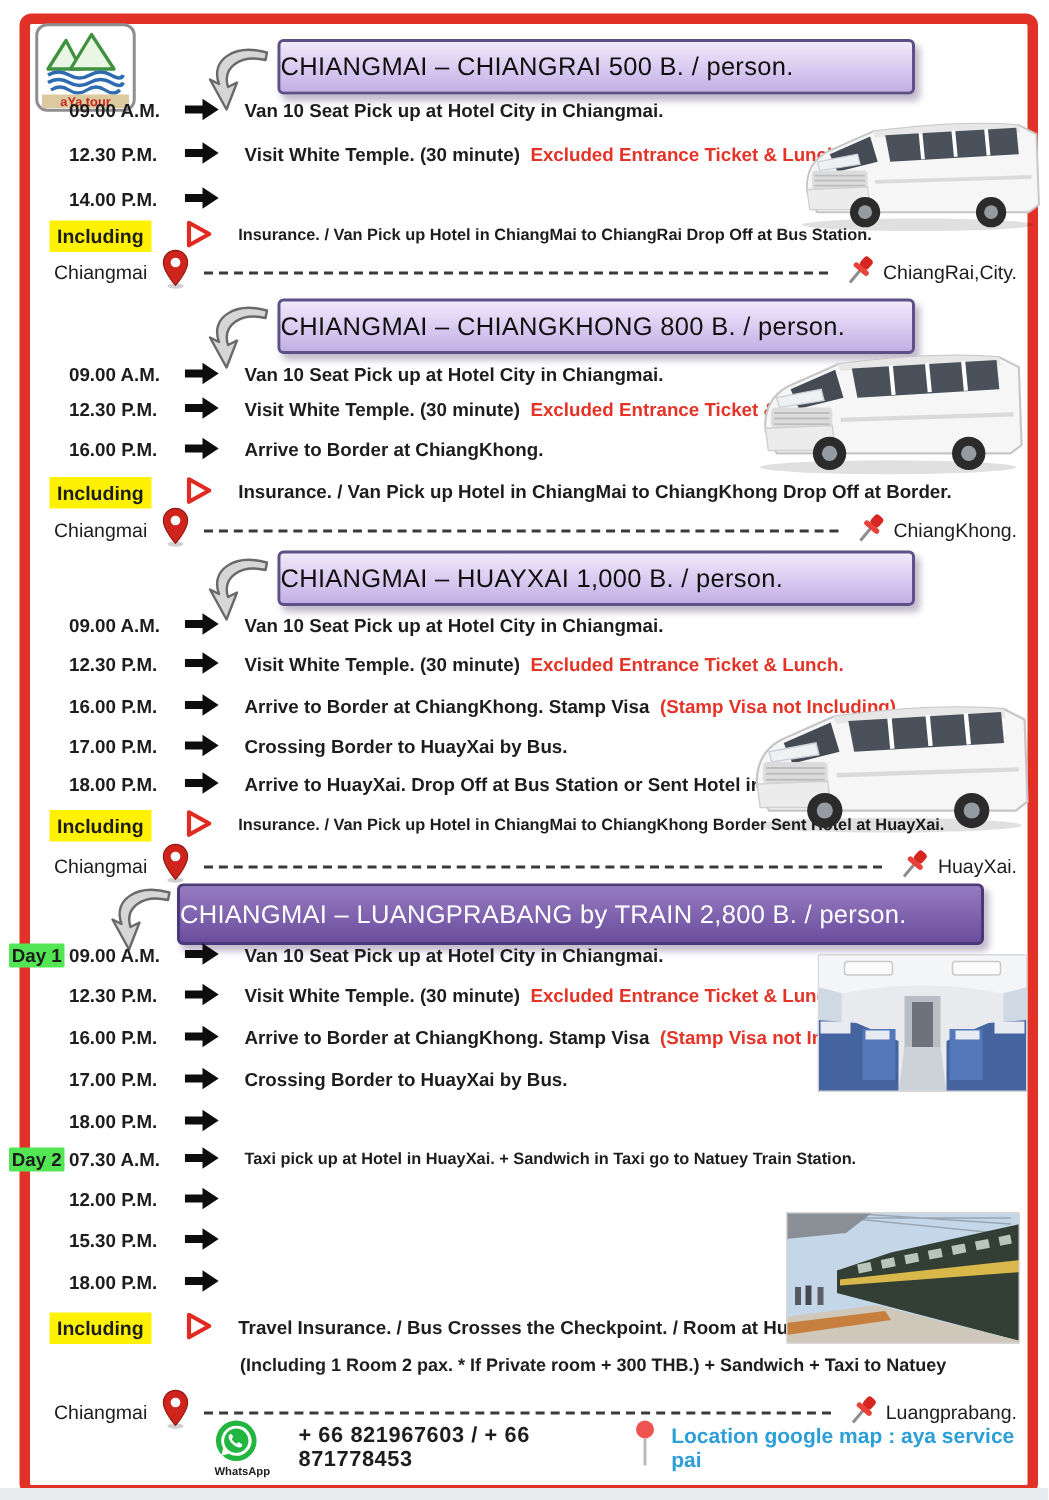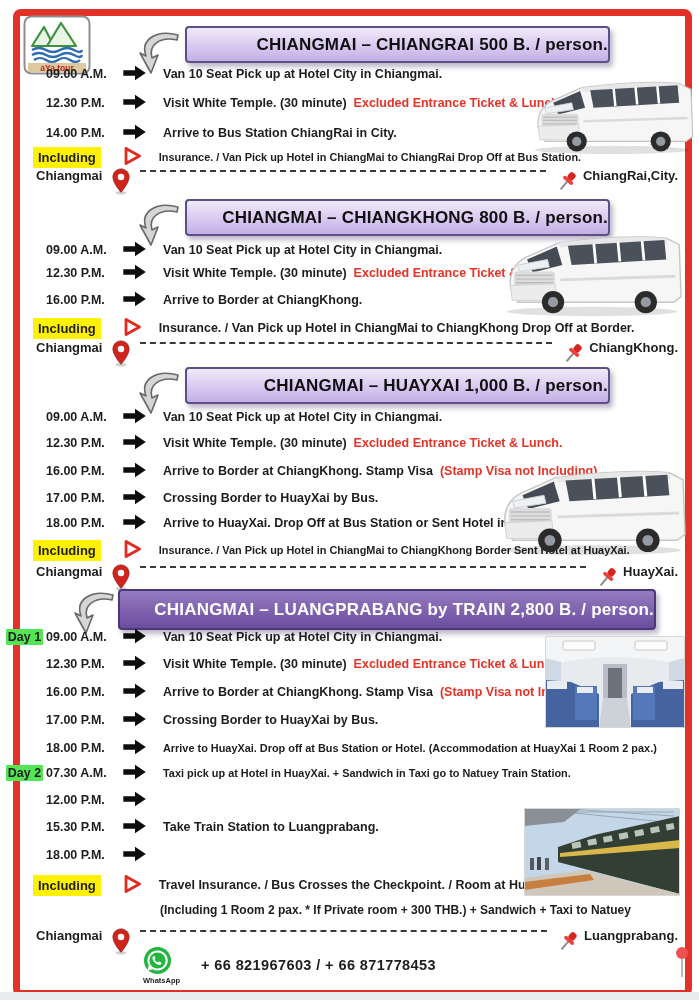--- a/index.html
+++ b/index.html
@@ -3,38 +3,38 @@
 <meta charset="utf-8">
 <style>
   html,body{margin:0;padding:0}
   body{width:699px;height:1000px;position:relative;background:#fff;overflow:hidden;
        font-family:"Liberation Sans",sans-serif;color:#1d1d1d;}
   .abs{position:absolute}
   .frame{left:13px;top:9px;width:665px;height:974px;border:7px solid #e23127;border-radius:8px}
   .bstrip{left:0;top:992px;width:699px;height:8px;background:#e9ecee}
 
   .hdr{border:2px solid #5d5086;border-radius:4px;box-shadow:3px 4px 5px rgba(70,50,100,.35);
-       display:flex;align-items:center;justify-content:flex-end;font-weight:bold;font-size:17px;
+       display:flex;align-items:center;justify-content:flex-start;font-weight:normal;font-size:17px;
        letter-spacing:.2px;white-space:nowrap}
   .hdr.light{background:linear-gradient(180deg,#f0eafa 0%,#d8c9f0 55%,#c3afe4 100%);color:#101010}
   .hdr.dark{background:linear-gradient(180deg,#957bc0 0%,#6b4d9e 100%);border-color:#4a3878;color:#fff}
 
   .row{display:flex;align-items:center;height:20px;font-size:12.5px;font-weight:bold;white-space:nowrap}
   .time{width:76px;flex:none}
   .ar{flex:none;margin-right:15px}
   .redtxt{color:#e43327;margin-left:7px}
   .fit{font-size:10.9px}
   .day{position:absolute;left:-40px;width:37px;text-align:center;background:#54e554;
        font-weight:bold;font-size:12.5px;padding:1px 0;border-radius:1px}
 
   .inclrow{display:flex;align-items:center;height:22px;font-size:12.5px;font-weight:bold;white-space:nowrap}
   .incl-label{background:#fff104;padding:3px 5px;font-size:13px}
   .tri{margin:0 16px 0 20px;flex:none}
 
-  .route{display:flex;height:26px;font-size:13px;font-weight:bold;white-space:nowrap}
+  .route{display:flex;align-items:center;height:26px;font-size:13px;font-weight:normal;white-space:nowrap}
   .pin{margin:0 5px 0 9px;flex:none}
   .dash{flex:1;border-top:2px dashed #3a3a3a;margin:2px 8px 0 4px}
   .pp{flex:none;margin-right:3px}
 
   .photo{border-radius:2px;overflow:hidden}
   .footer{display:flex;align-items:center}
   .wablock{display:flex;flex-direction:column;align-items:flex-start;width:46px}
   .wablock .lbl{font-size:7.5px;font-weight:bold;margin-top:1px}
   .phones{font-size:14.5px;font-weight:bold;margin-left:12px;letter-spacing:.4px}
   .loc{color:#2d9fd8;font-size:14px;font-weight:bold;margin-left:10px}
@@ -82,21 +82,20 @@
         <polygon points="0,7 13,7 13,2 25,10 13,18 13,13 0,13" fill="#0d0d0d"></polygon>
       </svg></span>
   <span>Visit White Temple. (30 minute)</span>
   <span class="redtxt">Excluded Entrance Ticket &amp; Lunch.</span>
 </div>
 <div class="abs row" style="left:46px;top:123px">
   <span class="time">14.00 P.M.</span>
   <span class="ar"><svg width="26" height="18" viewBox="0 0 26 20">
         <polygon points="0,7 13,7 13,2 25,10 13,18 13,13 0,13" fill="#0d0d0d"></polygon>
       </svg></span>
-  <span>Arrive to Bus Station ChiangRai in City.</span>
 </div>
 
 <div class="abs inclrow" style="left:33px;top:146px">
   <span class="incl-label">Including</span>
   <span class="tri"><svg width="22" height="22" viewBox="0 0 22 22">
         <polygon points="5,3.5 18.5,11 5,18.5" fill="#fff" stroke="#e02b22" stroke-width="2.8" stroke-linejoin="round"></polygon>
       </svg></span>
   <span class="fit">Insurance. / Van Pick up Hotel in ChiangMai to ChiangRai Drop Off at Bus Station.</span>
 </div>
 
@@ -347,42 +346,40 @@
   <span class="ar"><svg width="26" height="18" viewBox="0 0 26 20">
         <polygon points="0,7 13,7 13,2 25,10 13,18 13,13 0,13" fill="#0d0d0d"></polygon>
       </svg></span>
   <span>Crossing Border to HuayXai by Bus.</span>
 </div>
 <div class="abs row" style="left:46px;top:738px">
   <span class="time">18.00 P.M.</span>
   <span class="ar"><svg width="26" height="18" viewBox="0 0 26 20">
         <polygon points="0,7 13,7 13,2 25,10 13,18 13,13 0,13" fill="#0d0d0d"></polygon>
       </svg></span>
-  <span class="fit">Arrive to HuayXai. Drop off at Bus Station or Hotel. (Accommodation at HuayXai 1 Room 2 pax.)</span>
 </div>
 <div class="abs row" style="left:46px;top:763px">
   <span class="day">Day 2</span>
   <span class="time">07.30 A.M.</span>
   <span class="ar"><svg width="26" height="18" viewBox="0 0 26 20">
         <polygon points="0,7 13,7 13,2 25,10 13,18 13,13 0,13" fill="#0d0d0d"></polygon>
       </svg></span>
   <span class="fit">Taxi pick up at Hotel in HuayXai. + Sandwich in Taxi go to Natuey Train Station.</span>
 </div>
 <div class="abs row" style="left:46px;top:790px">
   <span class="time">12.00 P.M.</span>
   <span class="ar"><svg width="26" height="18" viewBox="0 0 26 20">
         <polygon points="0,7 13,7 13,2 25,10 13,18 13,13 0,13" fill="#0d0d0d"></polygon>
       </svg></span>
 </div>
 <div class="abs row" style="left:46px;top:817px">
   <span class="time">15.30 P.M.</span>
   <span class="ar"><svg width="26" height="18" viewBox="0 0 26 20">
         <polygon points="0,7 13,7 13,2 25,10 13,18 13,13 0,13" fill="#0d0d0d"></polygon>
       </svg></span>
-  <span>Take Train Station to Luangprabang.</span>
 </div>
 <div class="abs row" style="left:46px;top:845px">
   <span class="time">18.00 P.M.</span>
   <span class="ar"><svg width="26" height="18" viewBox="0 0 26 20">
         <polygon points="0,7 13,7 13,2 25,10 13,18 13,13 0,13" fill="#0d0d0d"></polygon>
       </svg></span>
 </div>
 
 <div class="abs inclrow" style="left:33px;top:874px">
   <span class="incl-label">Including</span>
@@ -461,13 +458,14 @@
     </svg>
     <span class="lbl">WhatsApp</span>
   </div>
   <span class="phones">+ 66 821967603  /  + 66 871778453</span>
   <span style="margin-left:auto">
     <svg width="14" height="34" viewBox="0 0 14 34">
         <path d="M7 13 L7 31" stroke="#b9b9b9" stroke-width="2"></path>
         <circle cx="7" cy="7" r="6" fill="#ef5350"></circle>
       </svg>
   </span>
+  <span class="loc">Location google map : aya service pai</span>
 </div>
 
 </body></html>

